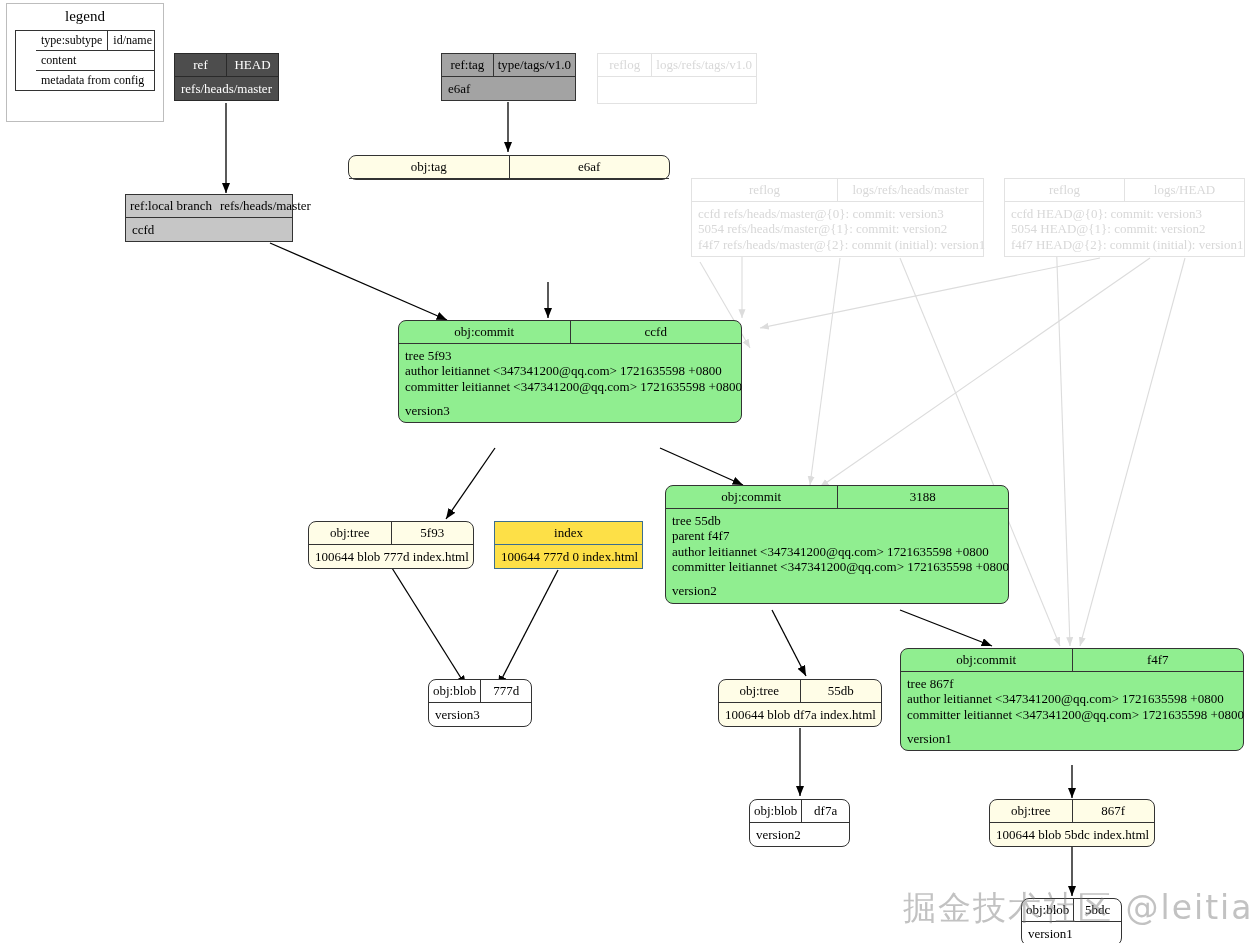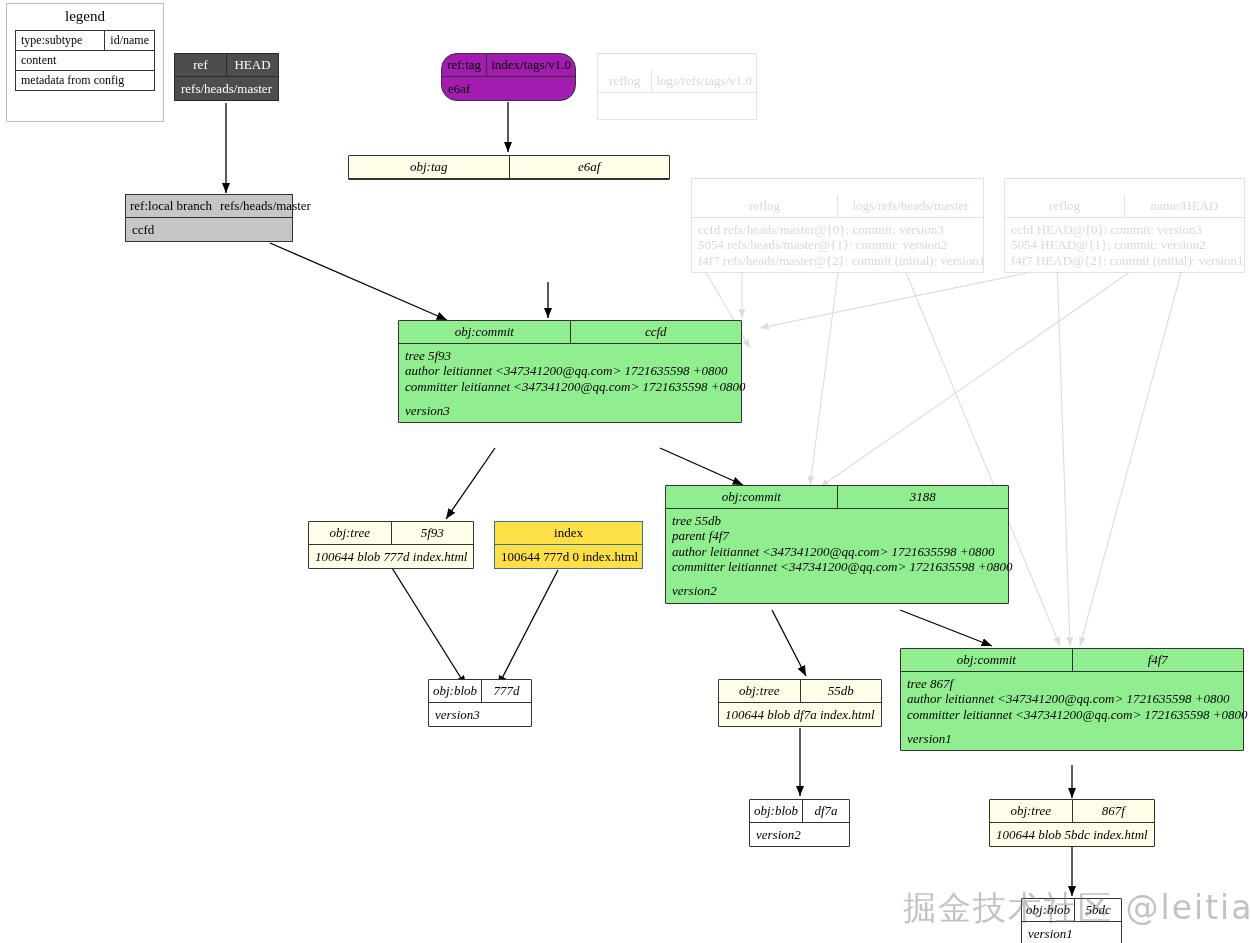--- a/index.html
+++ b/index.html
@@ -13,44 +13,44 @@
 
   .node{position:absolute;box-sizing:border-box;border:1px solid #333;}
   .node .hdr{display:flex;border-bottom:1px solid #333;}
   .node .hdr .t{flex:1;text-align:center;padding:3px 4px;font-size:13px;white-space:nowrap;}
   .node .hdr .sep{width:1px;background:#333;}
   .node .body{padding:4px 6px;font-size:13px;line-height:1.18;}
   .node .body .ln{white-space:nowrap;}
   .node .body .blank{height:9px;}
 
   
-  .rounded{border-radius:1px;font-style:italic;}
+  .rounded{border-radius:8px;}
   .rounded .hdr .t:first-child{border-top-left-radius:8px;}
   .rounded .hdr .t:last-child{border-top-right-radius:8px;}
 
   
   .green{background:#90ee90;}
   .cream{background:#fffde7;}
-  .ivory{background:#a21caf;border-radius:16px;}
+  .ivory{background:#a3a3a3;}
   .white{background:#ffffff;}
   .blue{background:#fde047;border-color:#3b6e8f;}
   .blue .hdr{border-bottom-color:#3b6e8f;}
   .grey{background:#c6c6c6;}
   .dark{background:#4d4d4d;color:#ffffff;border-color:#2a2a2a;}
   .dark .hdr{border-bottom-color:#2a2a2a;justify-content:space-between;}
   .dark .hdr .sep{background:#2a2a2a;}
   .faded{background:#ffffff;border-color:#e2e2e2;color:#d8d8d8;}
-  .faded .hdr{border-bottom-color:#e2e2e2;margin-top:16px;}
+  .faded .hdr{border-bottom-color:#e2e2e2;}
   .faded .hdr .sep{background:#e2e2e2;}
 
   
   #legend{position:absolute;left:6px;top:3px;width:158px;height:119px;border:1px solid #bdbdbd;background:#fff;box-sizing:border-box;}
   #legend .ltitle{text-align:center;font-size:15px;padding:4px 0 5px;}
   #legend .ltbl{margin:0 8px;border:1px solid #333;box-sizing:border-box;}
-  #legend .lrow{display:flex;border-bottom:1px solid #333;}
+  #legend .lrow{display:flex;border-bottom:1px solid #333;margin-left:20px;}
   #legend .lrow:last-child{border-bottom:none;}
   #legend .lc{padding:2px 5px;font-size:12px;white-space:nowrap;}
   #legend .lc.split{flex:1;border-right:1px solid #333;}
 
   #watermark{
     position:absolute;left:903px;top:886px;
     font-size:33px;letter-spacing:2px;
     color:rgba(120,120,120,.45);
     font-family:"DejaVu Sans", sans-serif;
     white-space:nowrap;pointer-events:none;
@@ -136,21 +136,21 @@
     </div>
     <div class="body">
       <div class="ln">refs/heads/master</div>
     </div>
   </div>
 
   <div class="node ivory" style="left:441px;top:53px;width:135px;">
     <div class="hdr">
       <div class="t">ref:tag</div>
       <div class="sep"></div>
-      <div class="t">index/tags/v1.0</div>
+      <div class="t">type/tags/v1.0</div>
     </div>
     <div class="body">
       <div class="ln">e6af</div>
     </div>
   </div>
 
   <div class="node faded" style="left:597px;top:53px;width:160px;">
     <div class="hdr">
       <div class="t">reflog</div>
       <div class="sep"></div>
@@ -191,21 +191,21 @@
       <div class="ln">ccfd refs/heads/master@{0}: commit: version3</div>
       <div class="ln">5054 refs/heads/master@{1}: commit: version2</div>
       <div class="ln">f4f7 refs/heads/master@{2}: commit (initial): version1</div>
     </div>
   </div>
 
   <div class="node faded" style="left:1004px;top:178px;width:241px;">
     <div class="hdr">
       <div class="t">reflog</div>
       <div class="sep"></div>
-      <div class="t">name/HEAD</div>
+      <div class="t">logs/HEAD</div>
     </div>
     <div class="body">
       <div class="ln">ccfd HEAD@{0}: commit: version3</div>
       <div class="ln">5054 HEAD@{1}: commit: version2</div>
       <div class="ln">f4f7 HEAD@{2}: commit (initial): version1</div>
     </div>
   </div>
 
   <div class="node rounded green" style="left:398px;top:320px;width:344px;">
     <div class="hdr">

